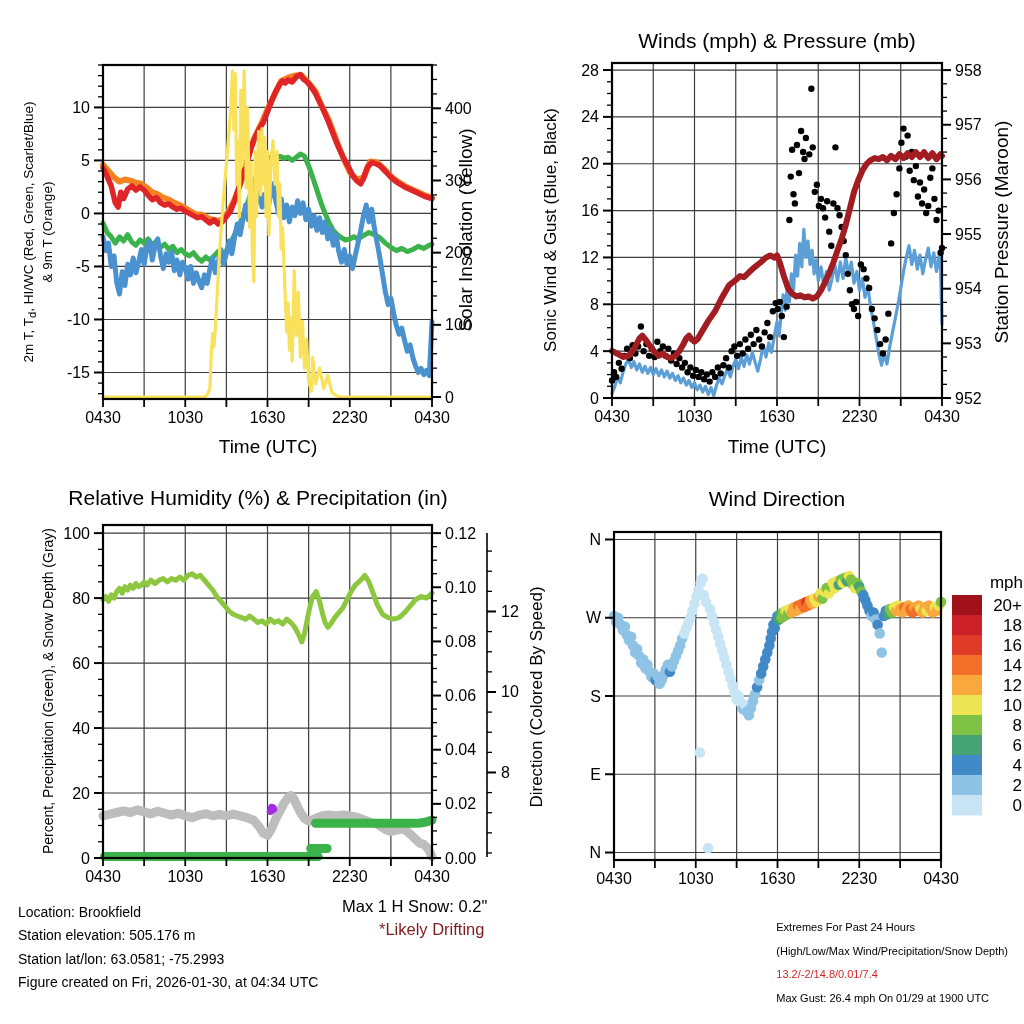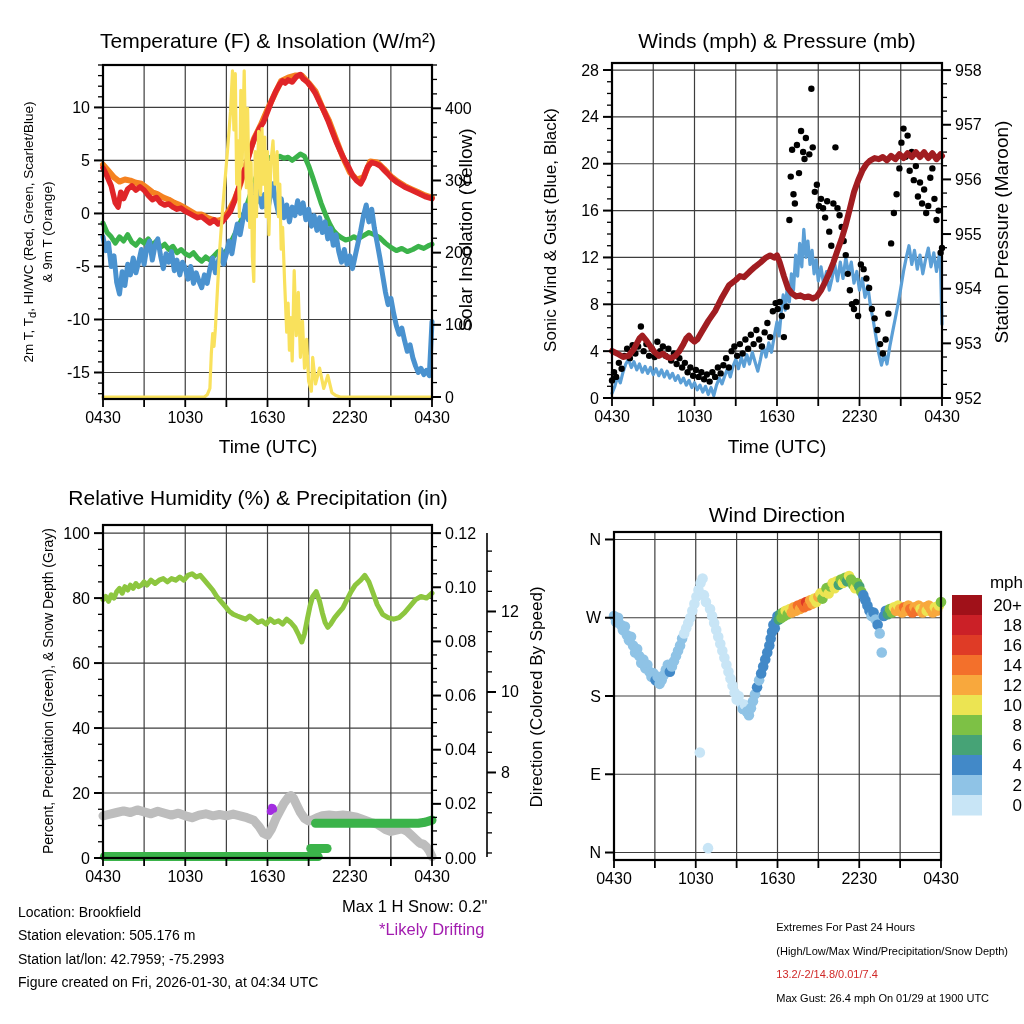--- a/index.html
+++ b/index.html
@@ -699,47 +699,46 @@
       <rect x="952" y="735" width="30" height="20.5" fill="#46a376"></rect>
       <text x="1022" y="750.5" text-anchor="end" font-size="17" fill="#000" font-family="&quot;Liberation Sans&quot;,sans-serif">6</text>
       <rect x="952" y="755" width="30" height="20.5" fill="#4289c8"></rect>
       <text x="1022" y="770.5" text-anchor="end" font-size="17" fill="#000" font-family="&quot;Liberation Sans&quot;,sans-serif">4</text>
       <rect x="952" y="775" width="30" height="20.5" fill="#8fc3e6"></rect>
       <text x="1022" y="790.5" text-anchor="end" font-size="17" fill="#000" font-family="&quot;Liberation Sans&quot;,sans-serif">2</text>
       <rect x="952" y="795" width="30" height="20.5" fill="#c8e5f6"></rect>
       <text x="1022" y="810.5" text-anchor="end" font-size="17" fill="#000" font-family="&quot;Liberation Sans&quot;,sans-serif">0</text>
     </svg>
 
-  <div class="t title" style="left:268px;top:29px">Temperature (F) &amp; Insolation (W/m²)</div>
   <div class="t title" style="left:258px;top:486px">Relative Humidity (%) &amp; Precipitation (in)</div>
   <div class="t title" style="left:777px;top:29px">Winds (mph) &amp; Pressure (mb)</div>
-  <div class="t title" style="left:777px;top:503px">Wind Direction</div>
+  <div class="t title" style="left:777px;top:487px">Wind Direction</div>
 
   <div class="t xlab" style="left:268px;top:436px">Time (UTC)</div>
   <div class="t xlab" style="left:777px;top:436px">Time (UTC)</div>
 
   <div class="rot" style="left:38px;top:232px;font-size:13.5px;line-height:1.18">
       <div>2m T, T<sub>d</sub>, HI/WC (Red, Green, Scarlet/Blue)</div>
       <div>&amp; 9m T (Orange)</div>
     </div>
   <div class="rot" style="left:466px;top:230px;font-size:19px">Solar Insolation (Yellow)</div>
   <div class="rot" style="left:551px;top:230px;font-size:17px">Sonic Wind &amp; Gust (Blue, Black)</div>
   <div class="rot" style="left:1002px;top:232px;font-size:19px">Station Pressure (Maroon)</div>
   <div class="rot" style="left:48px;top:691px;font-size:14px">Percent, Precipitation (Green), &amp; Snow Depth (Gray)</div>
   <div class="rot" style="left:537px;top:697px;font-size:17px">Direction (Colored By Speed)</div>
 
   <div class="fleft">
     <div class="fline">Location: Brookfield</div>
     <div class="fline">Station elevation: 505.176 m</div>
-    <div class="fline">Station lat/lon: 42.7959; -75.2993</div>
+    <div class="fline">Station lat/lon: 63.0581; -75.2993</div>
     <div class="fline">Figure created on Fri, 2026-01-30, at 04:34 UTC</div>
   </div>
 
   <div class="t" style="left:342px;top:897px;font-size:16.5px">Max 1 H Snow: 0.2"</div>
-  <div class="t" style="left: 379px; top: 920px; font-size: 16.5px; color: #a21caf;">*Likely Drifting</div>
+  <div class="t" style="left: 379px; top: 920px; font-size: 16.5px; color: #7f1d1d;">*Likely Drifting</div>
 
   <div class="fright">
     <div class="fline">Extremes For Past 24 Hours</div>
     <div class="fline">(High/Low/Max Wind/Precipitation/Snow Depth)</div>
     <div class="fline bold" style="color: rgb(208, 40, 39);">13.2/-2/14.8/0.01/7.4</div>
     <div class="fline">Max Gust: 26.4 mph On 01/29 at 1900 UTC</div>
   </div>
 
 </div>
 

